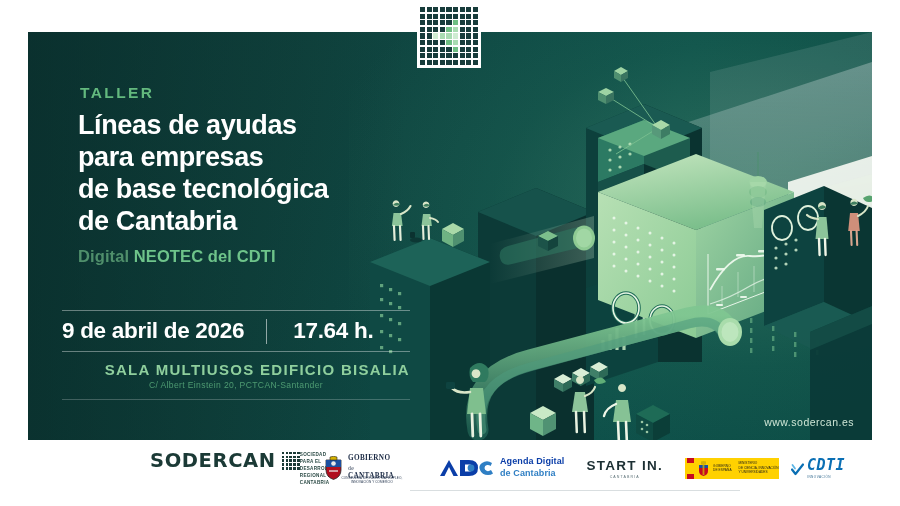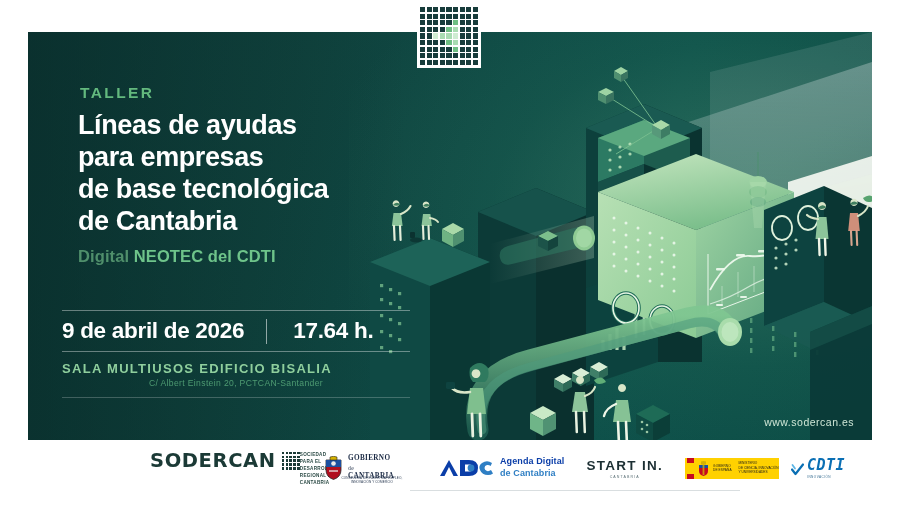--- a/index.html
+++ b/index.html
@@ -62,21 +62,21 @@
     display:flex;align-items:center;height:40px;
   }
   .date{
     color:#ffffff;font-size:22.5px;font-weight:700;letter-spacing:-.3px;white-space:nowrap;
   }
   .vdiv{width:1px;height:25px;background:rgba(255,255,255,.55);margin:0 26px 0 22px;}
   .time{
     color:#ffffff;font-size:22.5px;font-weight:700;letter-spacing:-.3px;white-space:nowrap;
   }
   .venue{
-    text-align:left;color:#8fcf9d;font-size:13px;font-weight:700;letter-spacing:1.3px;
+    text-align:right;color:#8fcf9d;font-size:15px;font-weight:700;letter-spacing:1.3px;
     margin:9px 0 2px 0;
   }
   .address{
     text-align:center;color:#4e9b72;font-size:8.6px;letter-spacing:.35px;margin:0 0 9px 0;
   }
 
   
   .url{
     position:absolute;right:18px;bottom:12px;color:#cfe6d6;font-size:10.5px;letter-spacing:.5px;z-index:5;
   }

